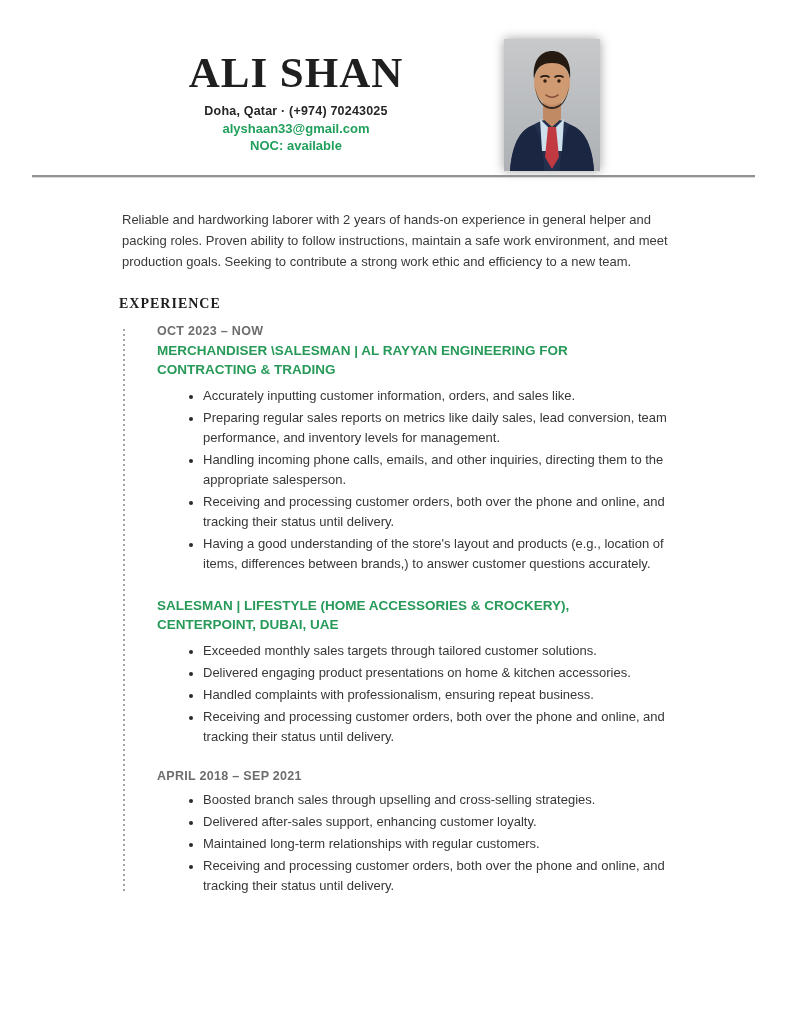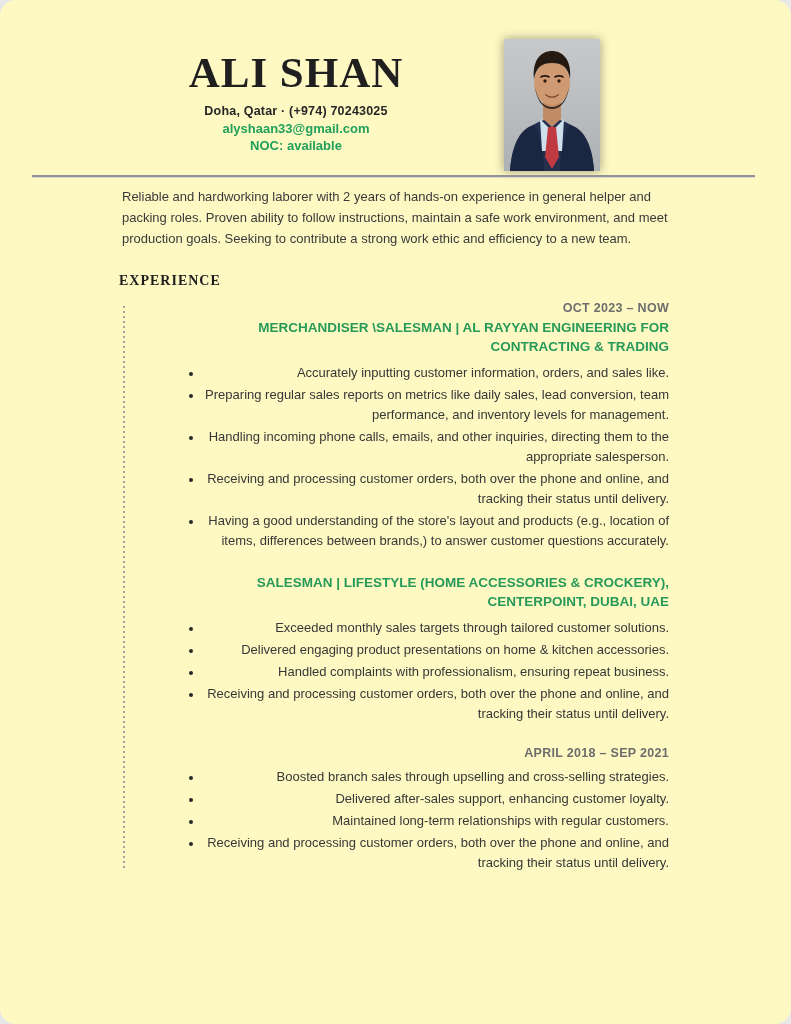--- a/index.html
+++ b/index.html
@@ -3,23 +3,22 @@
 <meta charset="utf-8">
 <style>
   * { margin: 0; padding: 0; box-sizing: border-box; }
   html, body { background: #e8e8e8; }
   body { font-family: "Liberation Sans", sans-serif; }
   .page {
     position: relative;
     width: 791px;
     height: 1024px;
     margin: 0 auto;
-    background: #fef9c3;
+    background: #ffffff;
     overflow: hidden;
-    border-radius: 16px;
   }
 
   
   .name-block {
     position: absolute;
     left: 110px;
     top: 50px;
     width: 372px;
     text-align: center;
   }
@@ -71,21 +70,21 @@
     left: 32px;
     width: 723px;
     height: 2px;
     background: #939393;
     box-shadow: 0 1px 0 #d9d9d9;
   }
 
   
   .content {
     position: absolute;
-    top: 186px;
+    top: 209px;
     left: 122px;
     width: 556px;
   }
   .summary {
     width: 548px;
     font-size: 13px;
     line-height: 21px;
     color: #3a3a3a;
   }
   .section-heading {
@@ -106,21 +105,21 @@
   }
   .timeline::before {
     content: "";
     position: absolute;
     left: 0;
     top: 5px;
     bottom: 4px;
     width: 2px;
     background: repeating-linear-gradient(to bottom, #a3a3a3 0 2px, transparent 2px 5px);
   }
-  .entry { margin-bottom: 22px; width: 512px; text-align: right; }
+  .entry { margin-bottom: 22px; width: 512px; }
   .entry:last-child { margin-bottom: 12px; }
   .job-date {
     font-size: 12.5px;
     font-weight: 700;
     color: #6d6d6d;
     letter-spacing: 0.3px;
   }
   .job-title {
     margin-top: 3px;
     font-size: 13.5px;

